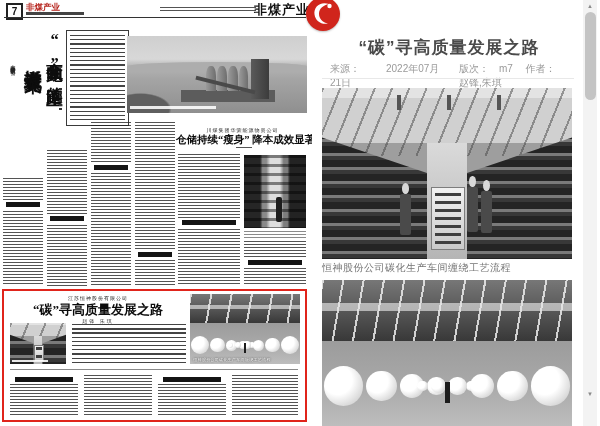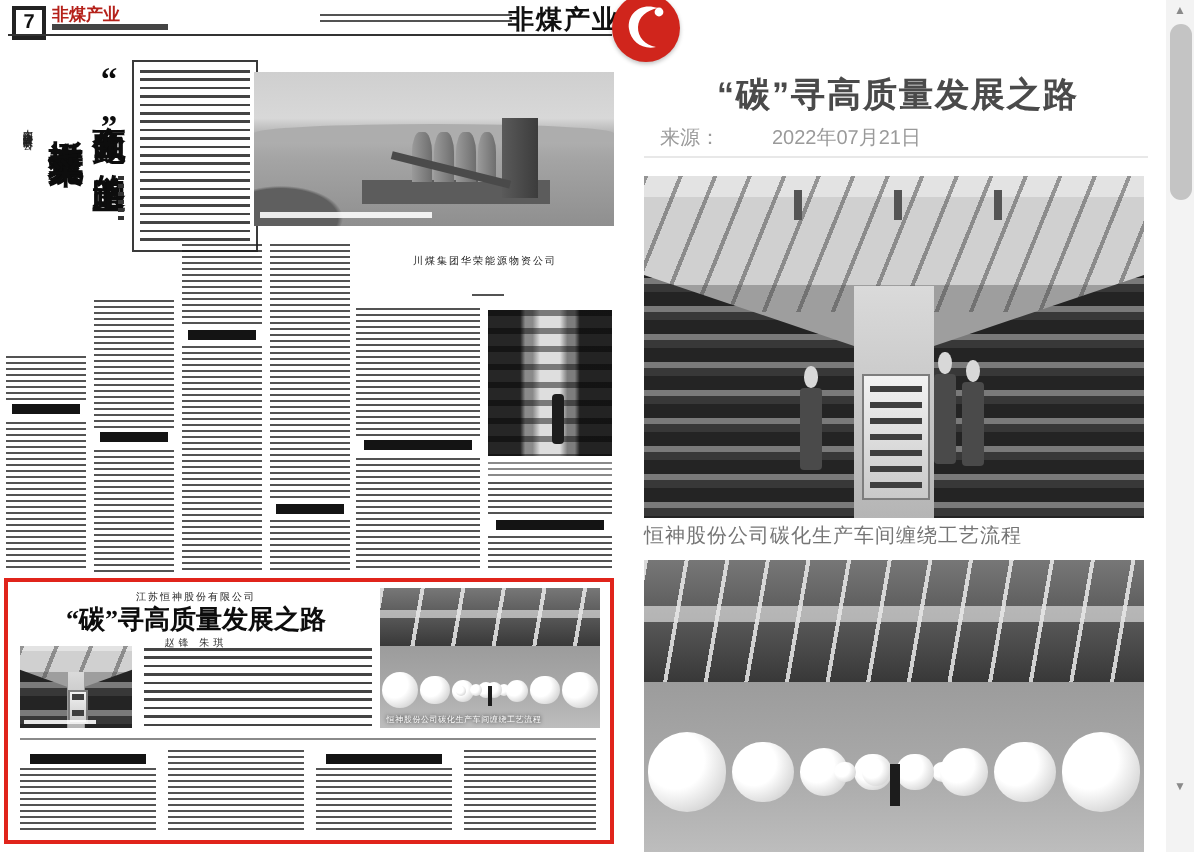--- a/index.html
+++ b/index.html
@@ -156,20 +156,21 @@
       <div></div>
     </div>
   <div class="abs sub" style="left:91px;top:163px;width:40px;">
       <div></div>
     </div>
   <div class="abs sub" style="left:135px;top:250px;width:40px;">
       <div></div>
     </div>
 
   <div class="abs midkicker">川煤集团华荣能源物资公司</div>
+  <div class="abs midhead">仓储持续“瘦身” 降本成效显著</div>
   <div class="abs midby gk"></div>
   <div class="abs gk" style="left:178px;top:154px;width:62px;height:132px;"></div>
   <div class="abs sub" style="left:178px;top:218px;width:62px;">
       <div></div>
     </div>
   <div class="abs photo wh" style="left:244px;top:155px;width:62px;height:73px;">
     <div class="lines"></div>
     <div class="abs person"></div>
   </div>
   <div class="abs gkl" style="left:244px;top:231px;width:62px;height:7px;"></div>
@@ -241,20 +242,24 @@
       <circle cx="23.5" cy="9" r="2.2" fill="#ffffff"></circle>
     </svg>
   </div>
 
   <div class="abs art-title">“碳”寻高质量发展之路</div>
 
   <div class="abs meta">
     <div class="lft">
       <span>来源：</span><span>2022年07月21日</span>
     </div>
+    <div class="rgt">
+      <span>版次：</span><span>m7</span>
+      <span>作者：</span><span>赵锋,朱琪</span>
+    </div>
   </div>
   <div class="abs meta-line"></div>
 
   <div class="abs photo creel p1">
     <div class="abs beams"></div>
     <div class="abs lamp" style="left:30%;"></div>
     <div class="abs lamp" style="left:50%;"></div>
     <div class="abs lamp" style="left:70%;"></div>
     <div class="abs rowL"></div>
     <div class="abs rowR"></div>

